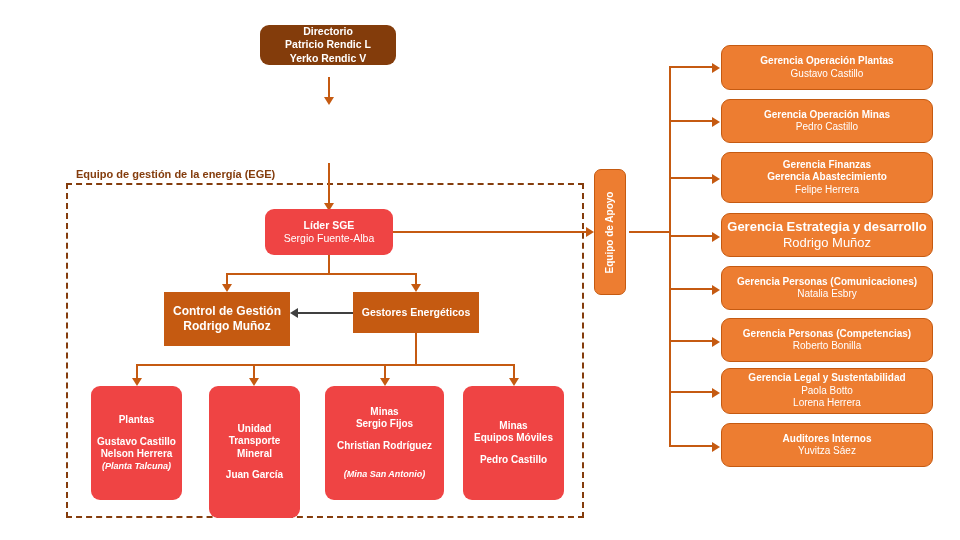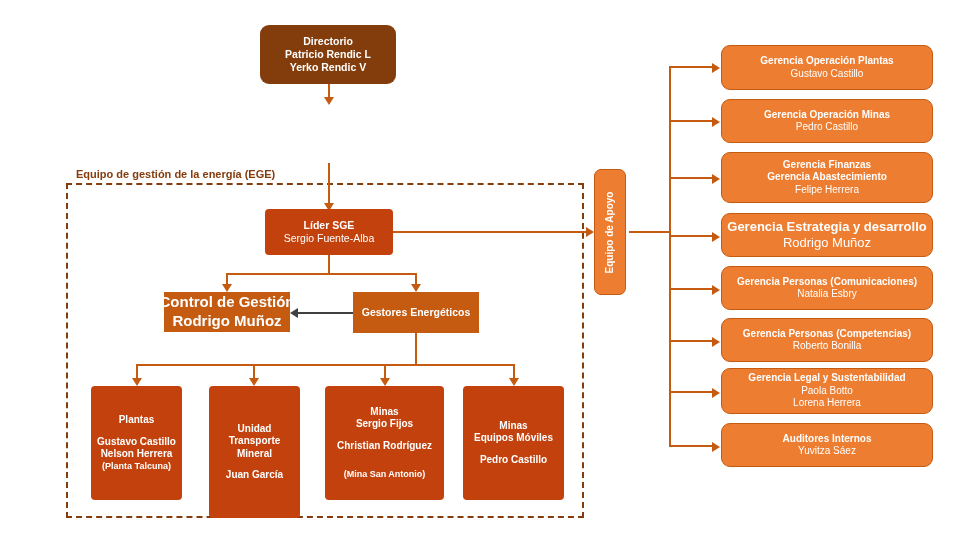--- a/index.html
+++ b/index.html
@@ -24,32 +24,32 @@
     flex-direction: column;
     align-items: center;
     justify-content: center;
     text-align: center;
     color: #ffffff;
     line-height: 1.25;
     z-index: 5;
   }
   .node .ln { display: block; white-space: nowrap; }
   .node .bold { font-weight: bold; }
-  .node .ital { font-weight: bold; text-align: right; }
+  .node .ital { font-style: italic; font-weight: bold; text-align: right; }
   .node .gap { height: 9px; }
 
   
   .brown {
     background: #833C0B;
     border-radius: 9px;
   }
   
   .orange {
-    background: #c2410c;
-    border-radius: 4px;
+    background: #ef4444;
+    border-radius: 9px;
   }
   
   .orange-sq {
     background: #C55A11;
     border-radius: 0;
   }
   
   .lite {
     background: #ED7D31;
     border: 1px solid #C55A11;
@@ -193,33 +193,33 @@
 
   <div class="ln-h" style="left:669px; top:340px; width:45px;"></div>
   <div class="arr-r" style="left:712px; top:337px;"></div>
 
   <div class="ln-h" style="left:669px; top:391px; width:45px;"></div>
   <div class="arr-r" style="left:712px; top:388px;"></div>
 
   <div class="ln-h" style="left:669px; top:445px; width:45px;"></div>
   <div class="arr-r" style="left:712px; top:442px;"></div>
 
-  <div class="node brown" style="left:260px; top:25px; width:136px; height:59px; font-size:10.5px;">
+  <div class="node brown" style="left:260px; top:25px; width:136px; height:40px; font-size:10.5px;">
     <span class="ln bold">Directorio</span>
     <span class="ln bold">Patricio Rendic L</span>
     <span class="ln bold">Yerko Rendic V</span>
   </div>
 
 
   <div class="node orange" style="left:265px; top:209px; width:128px; height:46px; font-size:10.5px;">
     <span class="ln bold">Líder SGE</span>
     <span class="ln">Sergio Fuente-Alba</span>
   </div>
 
-  <div class="node orange-sq" style="left:164px; top:292px; width:126px; height:40px; font-size:15px;">
+  <div class="node orange-sq" style="left:164px; top:292px; width:126px; height:54px; font-size:12px;">
     <span class="ln bold">Control de Gestión</span>
     <span class="ln bold">Rodrigo Muñoz</span>
   </div>
 
   <div class="node orange-sq" style="left:353px; top:292px; width:126px; height:41px; font-size:10.5px;">
     <span class="ln bold">Gestores Energéticos</span>
   </div>
 
   <div class="node orange" style="left:91px; top:386px; width:91px; height:114px; font-size:10px;">
     <span class="ln bold">Plantas</span>

